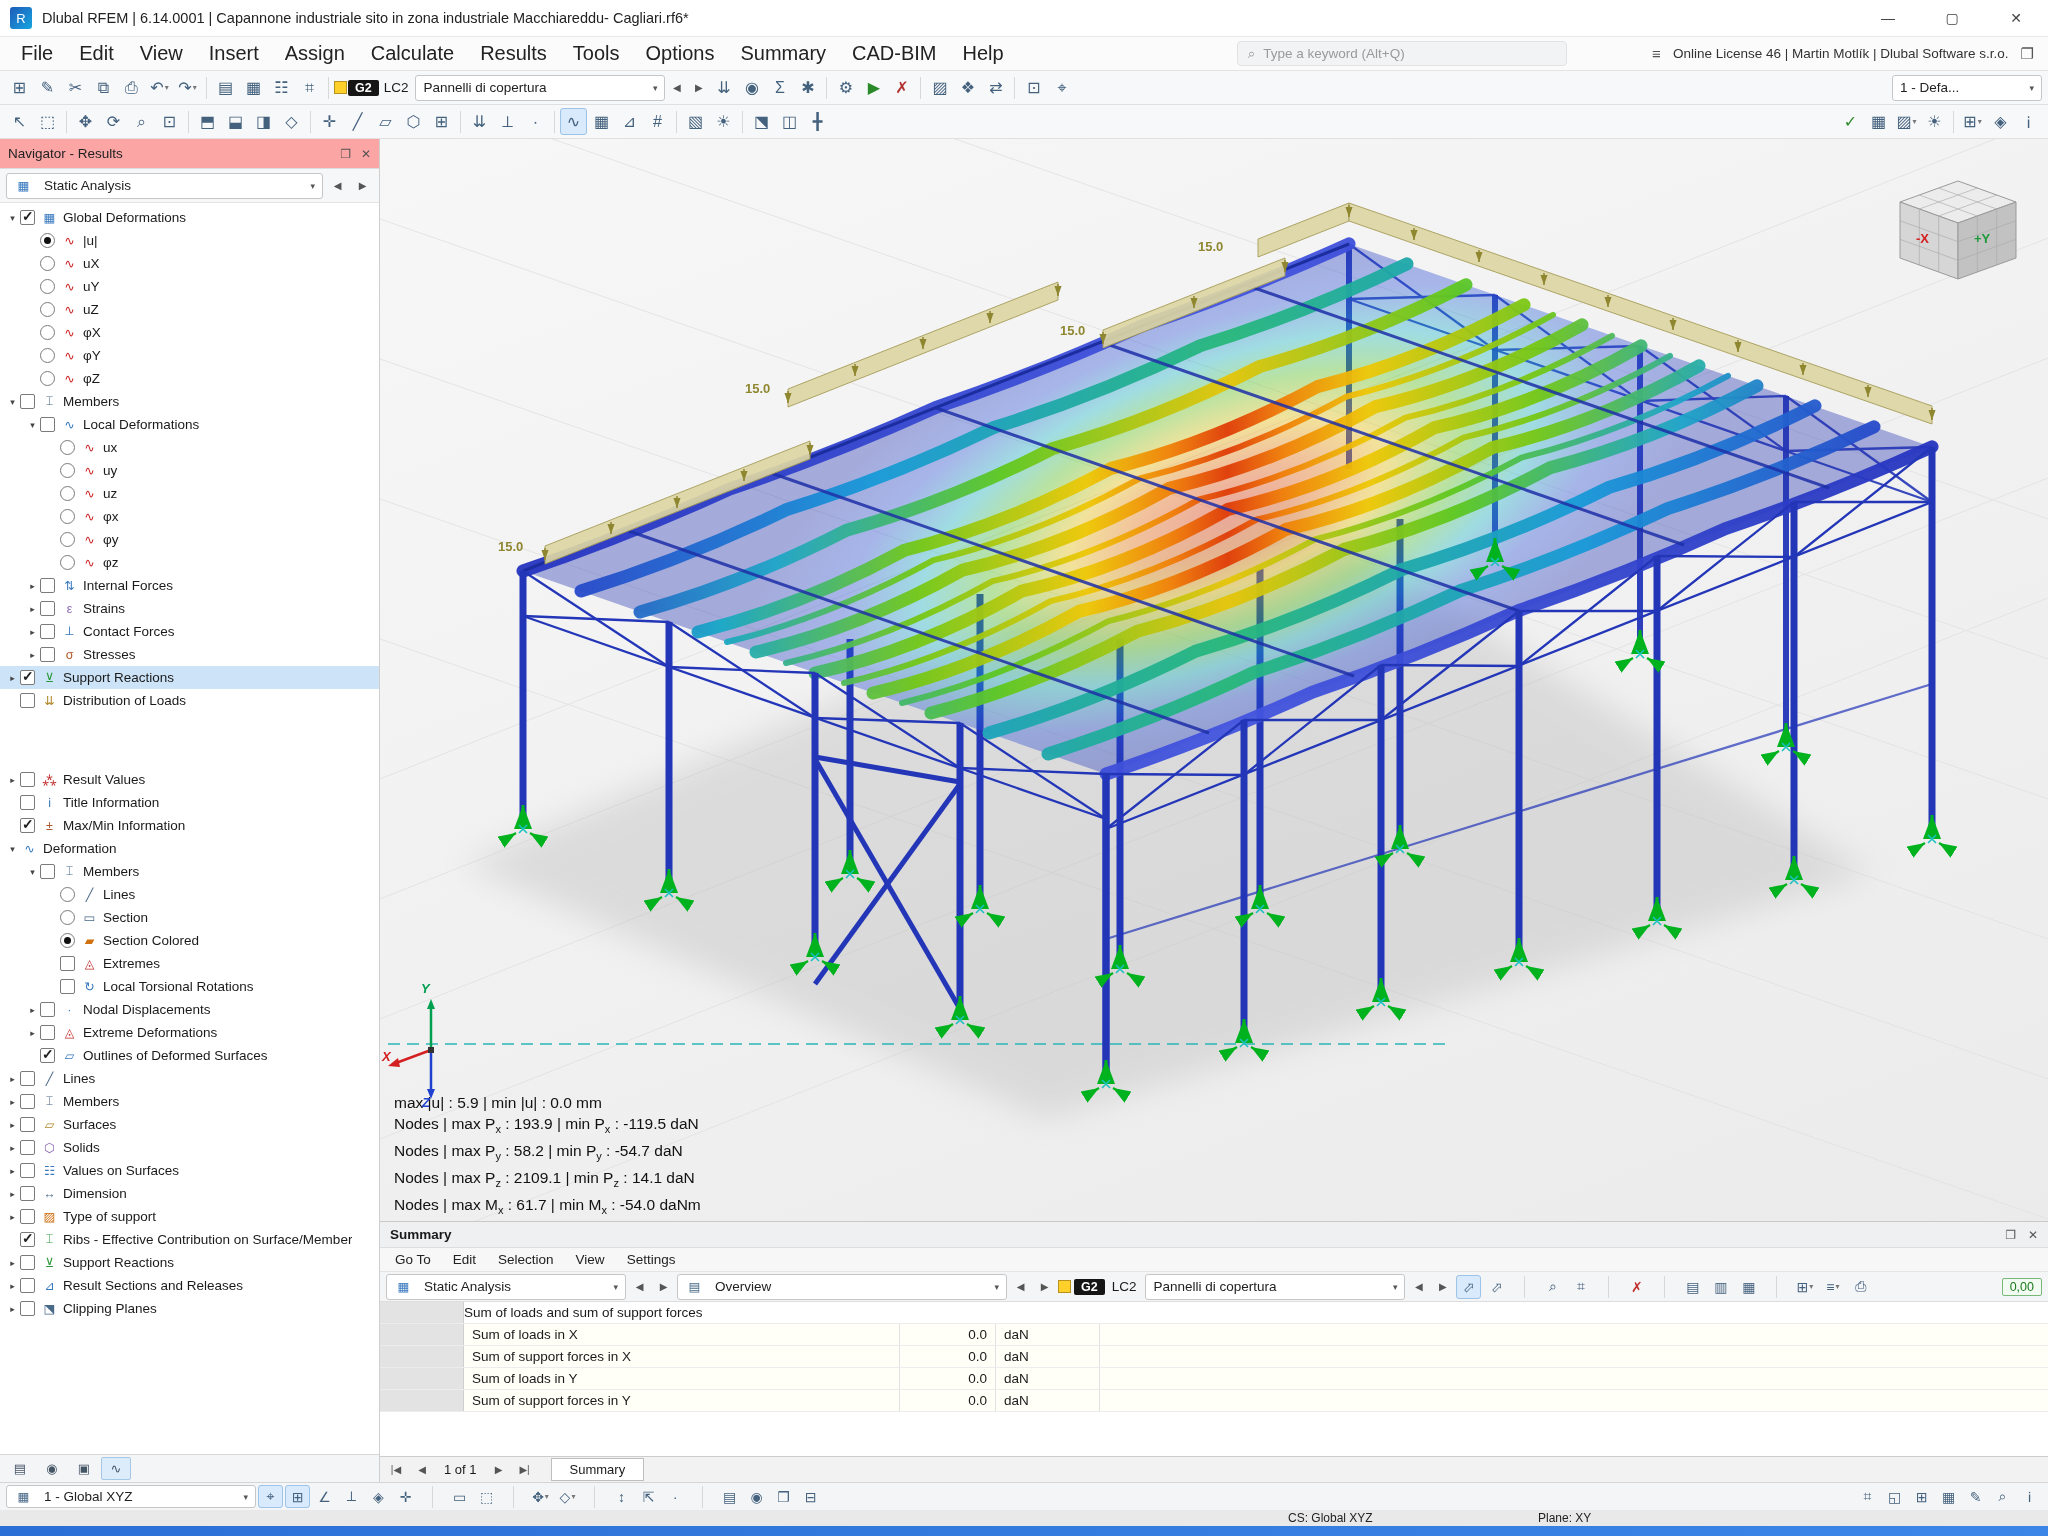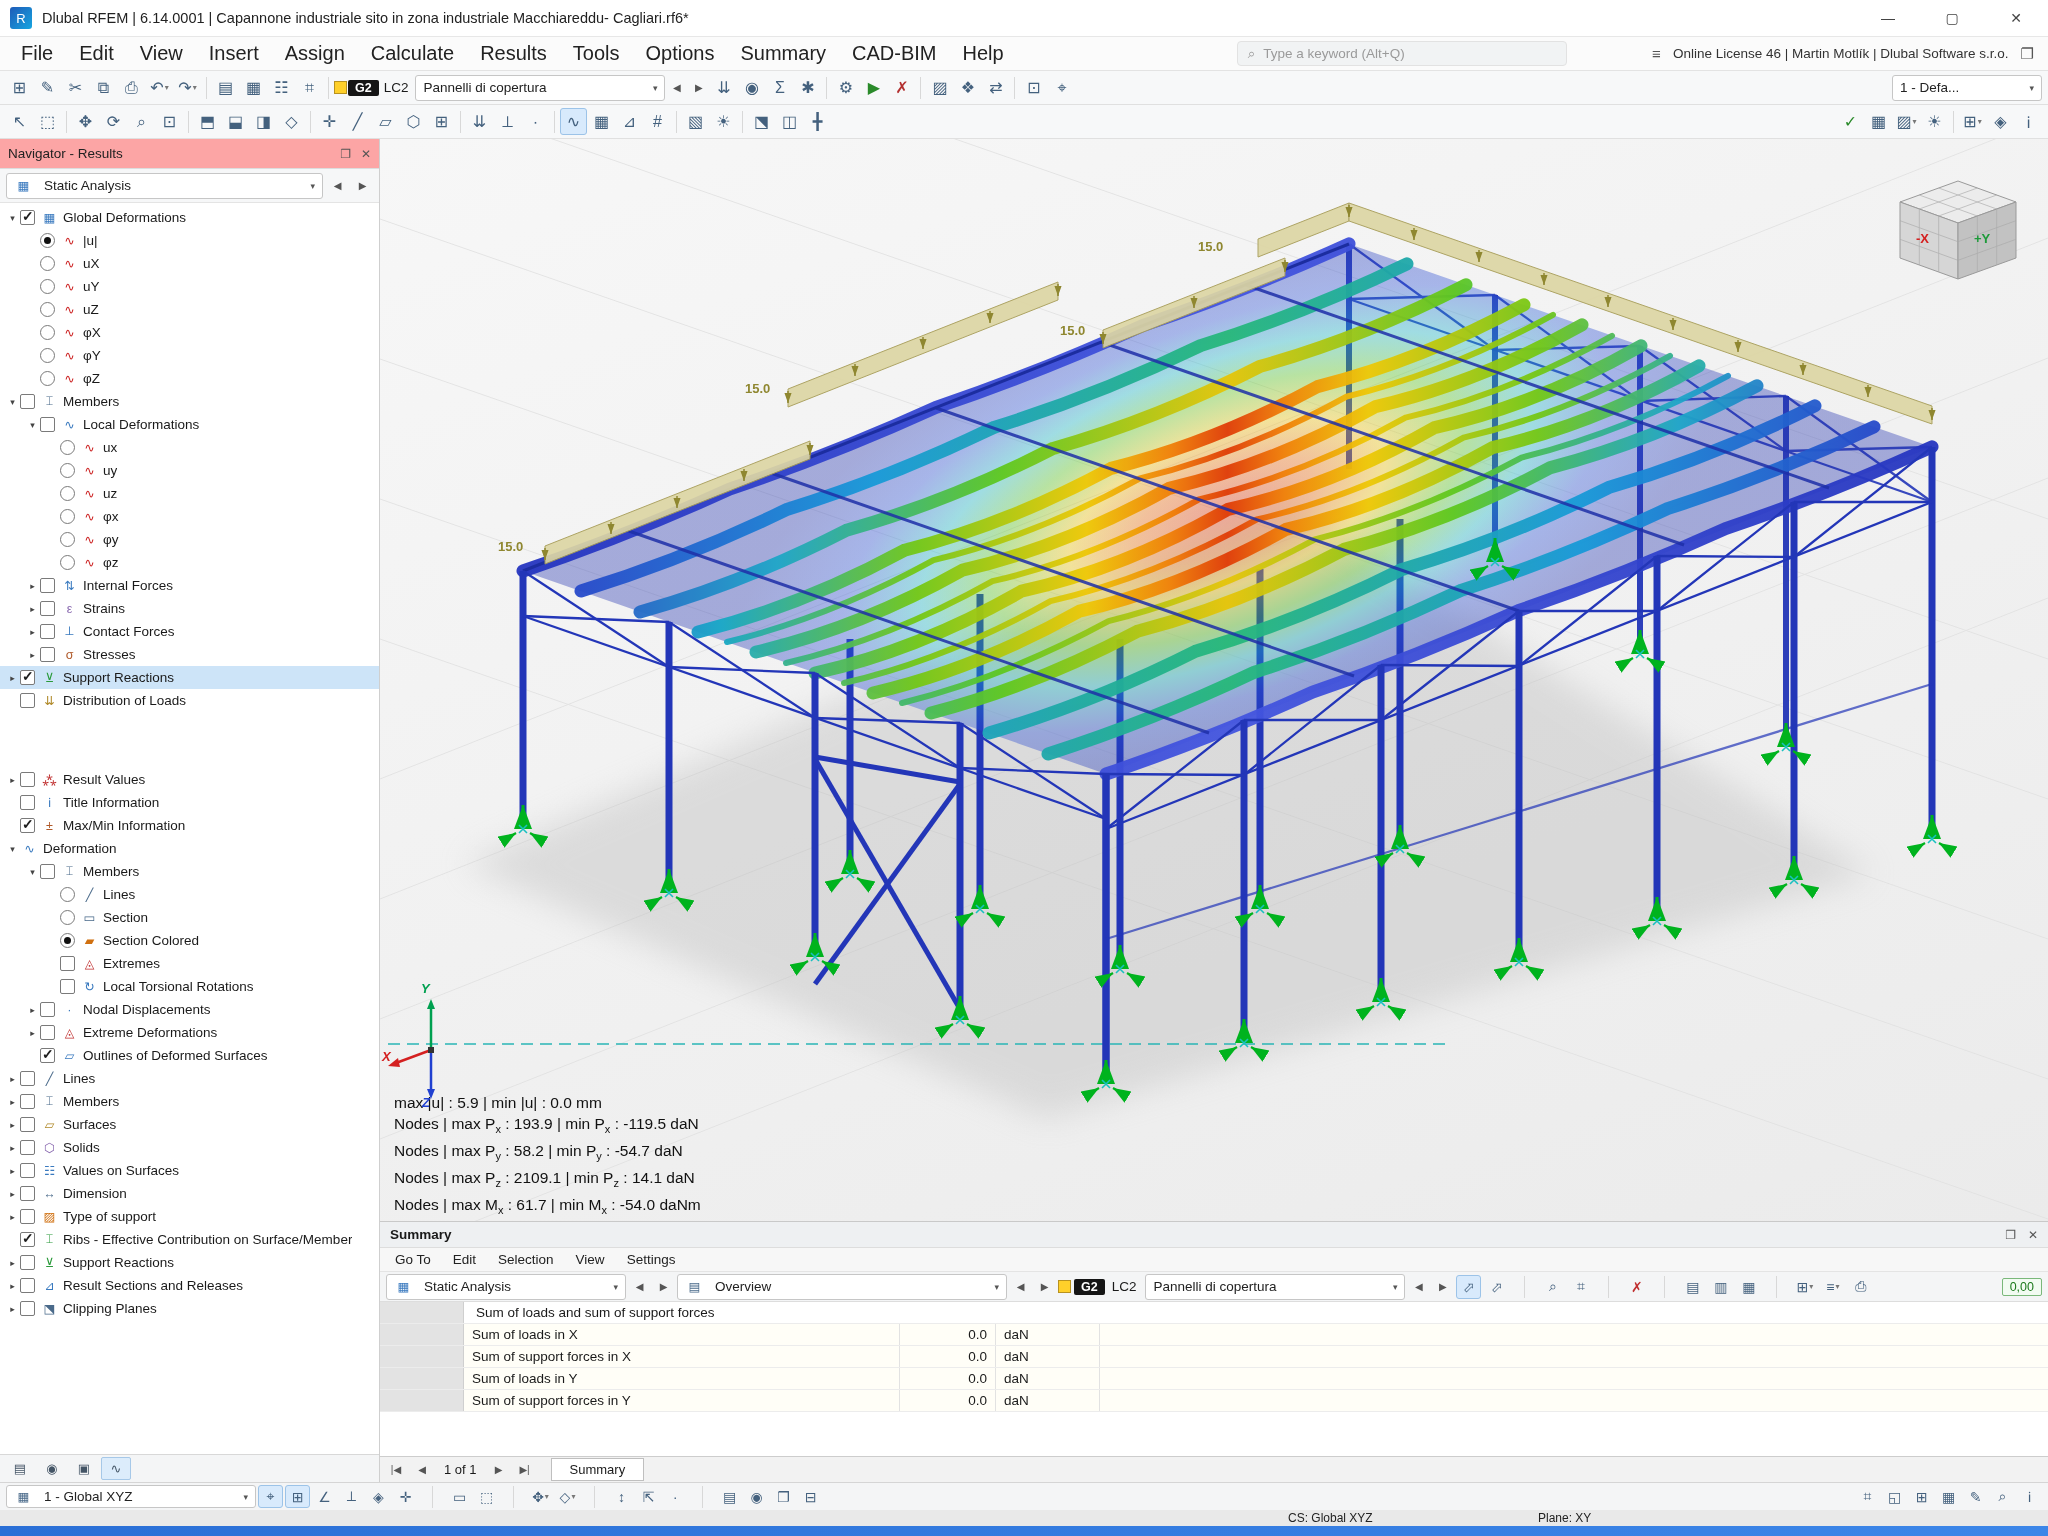--- a/index.html
+++ b/index.html
@@ -93,21 +93,21 @@
   .cell{height:100%;display:flex;align-items:center;border-right:1px solid #e2e2e2;padding:0 8px}
   .c-gut{width:84px;background:#e3e3e3;border-right:1px solid #cfcfcf;flex:none}
   .c-desc{width:436px;flex:none}
   .c-val{width:96px;flex:none;justify-content:flex-end}
   .c-unit{width:104px;flex:none}
   .c-notes{flex:1;border-right:none}
   .throw .cell{justify-content:center;color:#444}
   .throw .c-gut{background:#e3e3e3}
   .sec-row{display:flex;height:22px;border-bottom:1px solid #ececec;font-size:13.5px;background:#fff}
   .sec-row .c-gut{height:100%}
-  .sec-row .sec-text{display:flex;align-items:center;padding-left:12px}
+  .sec-row .sec-text{display:flex;align-items:center;padding-left:0}
   .drow{display:flex;height:22px;border-bottom:1px solid #ececec;font-size:13.5px;background:#fffef7}
   .pager{height:26px;background:#f2f2f2;border-top:1px solid #cdcdcd;display:flex;align-items:center;
     font-size:13px;padding:0 4px;gap:2px}
   .pg-btn{min-width:24px;height:22px;display:flex;align-items:center;justify-content:center;font-size:10px;color:#555}
   .pg-text{padding:0 8px}
   .sum-tab{height:23px;margin-left:12px;padding:0 18px;background:#fff;border:1px solid #bfbfbf;display:flex;
     align-items:center;font-size:13px}
 
   
   .bbar{position:absolute;left:0;top:1482px;width:2048px;height:28px;background:#f4f5f6;border-top:1px solid #d5d5d5;

